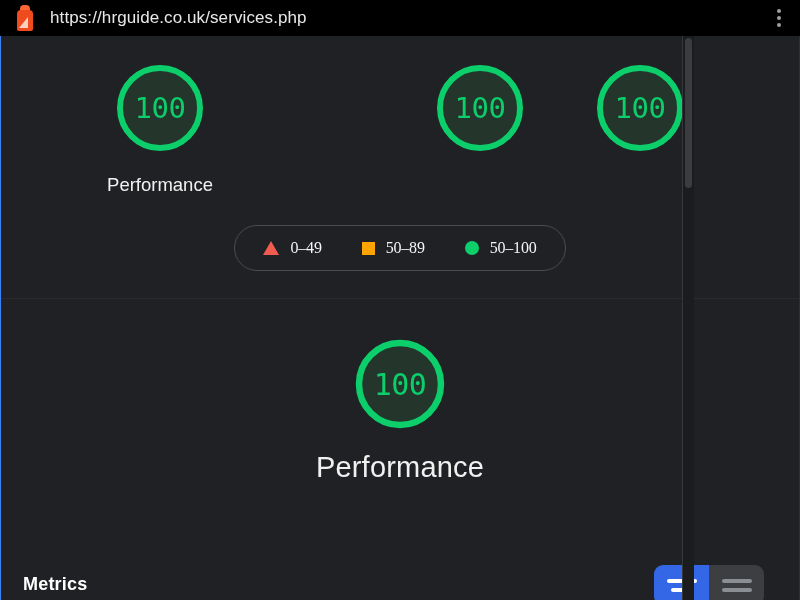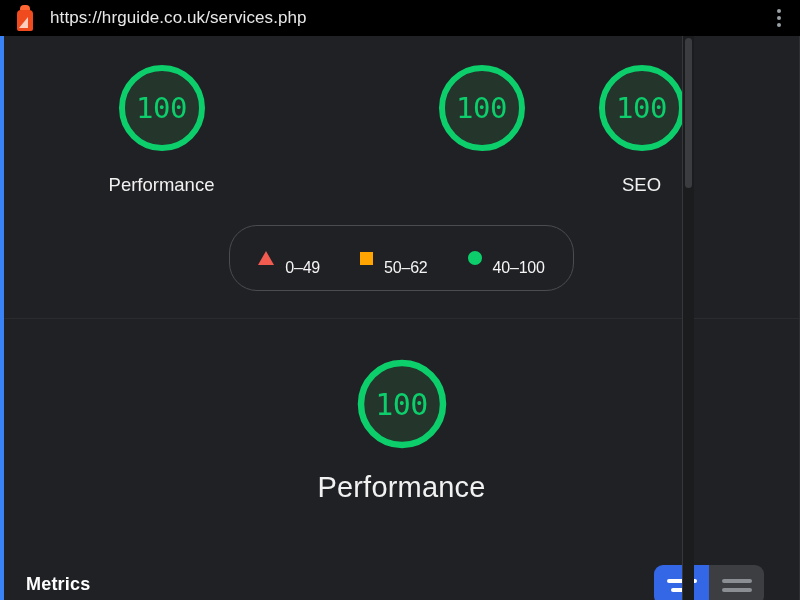--- a/index.html
+++ b/index.html
@@ -84,21 +84,21 @@
     background: #9aa0a6;
   }
 
   
   .report {
     position: absolute;
     top: 36px; left: 0;
     width: 800px;
     height: 564px;
     background: #202124;
-    border-left: 4px solid #3b82f6;
+    border-left: 1px solid #3b82f6;
     border-right: 1px solid #2e2f31;
     overflow: hidden;
   }
 
   
   .scrollgutter {
     position: absolute;
     top: 36px; right: 0;
     width: 12px; height: 564px;
     background: #1b1c1e;
@@ -169,24 +169,23 @@
     padding: 13px 28px;
     background: transparent;
   }
   .legend-item {
     display: flex;
     align-items: center;
     gap: 11px;
   }
   .legend-item span.lbl {
     color: #f5f5f5;
-    font-family: Liberation Sans, sans-serif;
+    font-family: Liberation Serif, serif;
     font-size: 16px;
     letter-spacing: -0.2px;
-    margin-top: 20px;
   }
   .sw-fail {
     width: 0; height: 0;
     border-left: 8px solid transparent;
     border-right: 8px solid transparent;
     border-bottom: 14px solid #f15b50;
   }
   .sw-avg {
     width: 13px; height: 13px;
     background: #ffa400;
@@ -326,38 +325,37 @@
       </div>
 
       <div class="score-item">
         <div class="gauge">
           <svg width="96" height="96" viewBox="0 0 96 96">
             <circle cx="48" cy="48" r="37" fill="#24352c"></circle>
             <circle cx="48" cy="48" r="40" fill="none" stroke="#0cce6b" stroke-width="6" stroke-linecap="round" stroke-dasharray="251.32741228718345 251.32741228718345" stroke-dashoffset="0"></circle>
           </svg>
           <div class="gval">100</div>
         </div>
-        <div class="score-label">SEO</div>
       </div>
 
     </div>
 
     <div class="legend-wrap">
       <div class="legend">
         <div class="legend-item">
           <span class="sw-fail"></span>
           <span class="lbl">0–49</span>
         </div>
         <div class="legend-item">
           <span class="sw-avg"></span>
-          <span class="lbl">50–62</span>
+          <span class="lbl">50–89</span>
         </div>
         <div class="legend-item">
           <span class="sw-pass"></span>
-          <span class="lbl">40–100</span>
+          <span class="lbl">50–100</span>
         </div>
       </div>
     </div>
 
     <div class="divider"></div>
 
     <div class="cat-section">
       <div class="big-gauge">
         <svg width="98" height="98" viewBox="0 0 98 98">
           <circle cx="49" cy="49" r="38" fill="#24352c"></circle>

